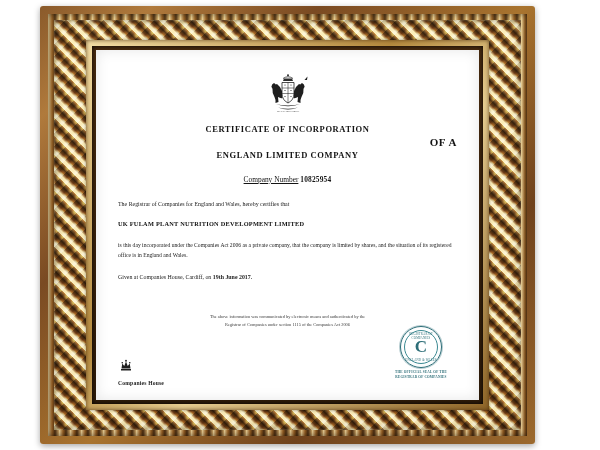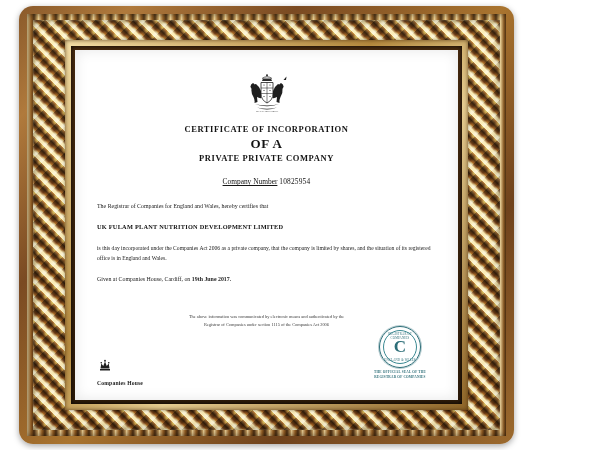--- a/index.html
+++ b/index.html
@@ -15,25 +15,25 @@
     position: relative;
     width: 600px;
     height: 450px;
     background: #ffffff;
     overflow: hidden;
   }
 
   
   .frame-outer {
     position: absolute;
-    left: 19px;
+    left: 40px;
     top: 6px;
     width: 495px;
     height: 438px;
-    border-radius: 14px;
+    border-radius: 3px;
     background:
       linear-gradient(135deg, #8a5a2b 0%, #b07a3c 12%, #7a4a22 30%, #a9742f 52%, #6f421c 74%, #9c6a2e 100%);
     box-shadow: 0 2px 6px rgba(0,0,0,0.35);
   }
 
   .frame-bevel1 {
     position: absolute;
     left: 8px;
     top: 8px;
     right: 8px;
@@ -138,30 +138,30 @@
   .title-block {
     text-align: center;
     line-height: 1.35;
   }
   .title-line {
     font-size: 8.5px;
     font-weight: bold;
     letter-spacing: 0.6px;
     color: #141414;
   }
-  .title-line.sm { font-size: 13px; }
+  .title-line.sm { font-size: 11px; text-align: right; }
 
   .company-number {
     text-align: center;
     margin-top: 13px;
     font-size: 7.4px;
     color: #141414;
   }
   .company-number .lbl { font-weight: normal; text-decoration: underline; }
-  .company-number .num { font-weight: normal; letter-spacing: 0.2px; }
+  .company-number .num { font-weight: bold; letter-spacing: 0.2px; }
 
   .body-block {
     margin-top: 15px;
     font-size: 5.9px;
     line-height: 1.75;
     color: #1c1c1c;
     text-align: left;
   }
 
   .company-name {
@@ -314,21 +314,21 @@
 
             <path d="M22 60 q24 9 48 0 q-24 6 -48 0 z" fill="#1f1f1f"></path>
             <path d="M26 67 q20 8 40 0 q-20 5 -40 0 z" fill="#1f1f1f"></path>
             <text x="46" y="75" font-size="4.6" text-anchor="middle" fill="#1f1f1f" font-family="Liberation Serif, serif">DIEU ET MON DROIT</text>
           </svg>
         </div>
 
         <div class="title-block">
           <div class="title-line">CERTIFICATE OF INCORPORATION</div>
           <div class="title-line sm">OF A</div>
-          <div class="title-line">PRIVATE PRIVATE COMPANY</div>
+          <div class="title-line">ENGLAND LIMITED COMPANY</div>
         </div>
 
         <div class="company-number">
           <span class="lbl">Company Number</span>
           <span class="num">10825954</span>
         </div>
 
         <div class="body-block">The Registrar of Companies for England and Wales, hereby certifies that</div>
 
         <div class="company-name">UK FULAM PLANT NUTRITION DEVELOPMENT LIMITED</div>

